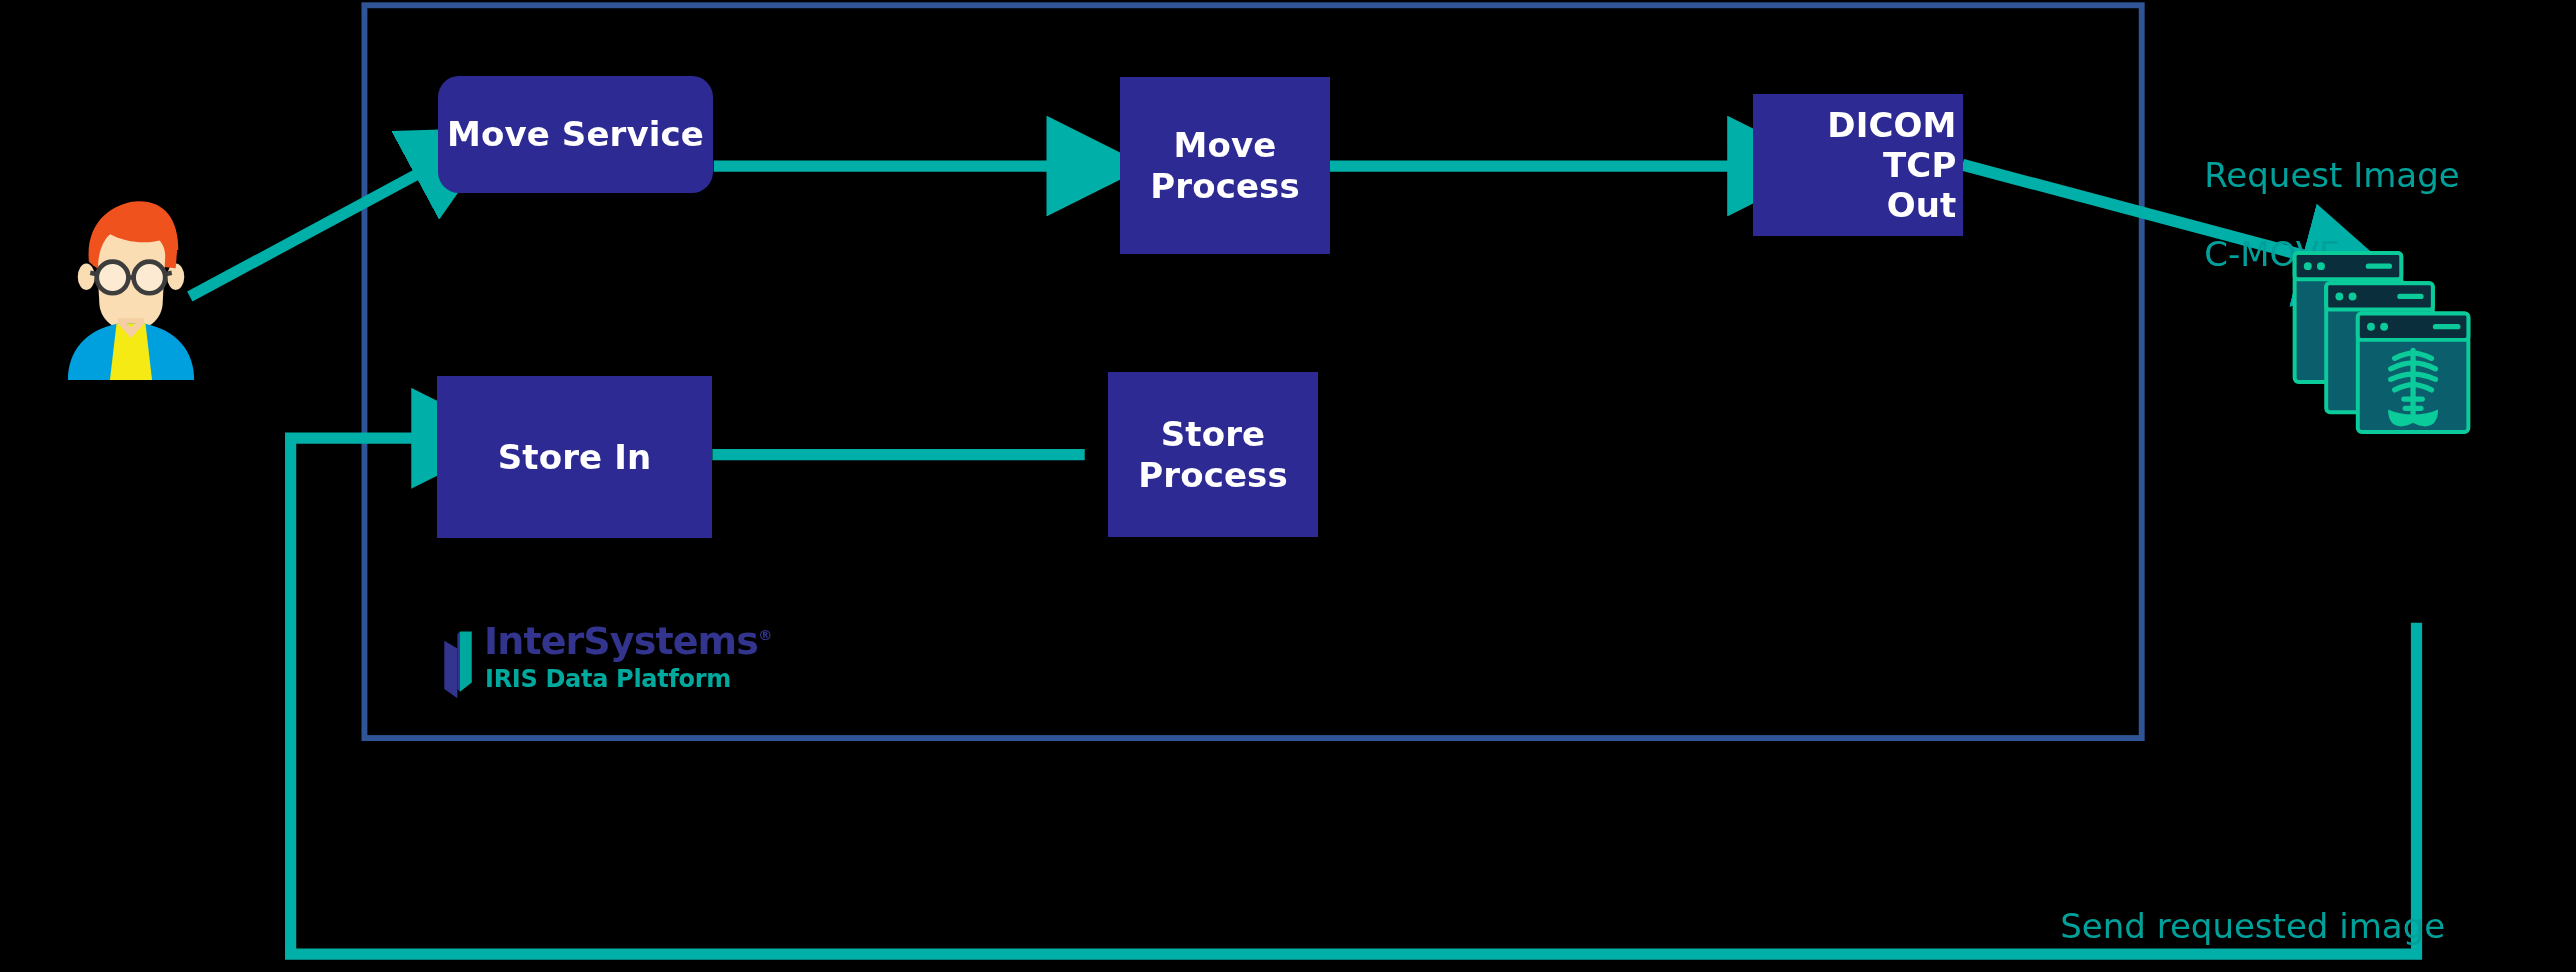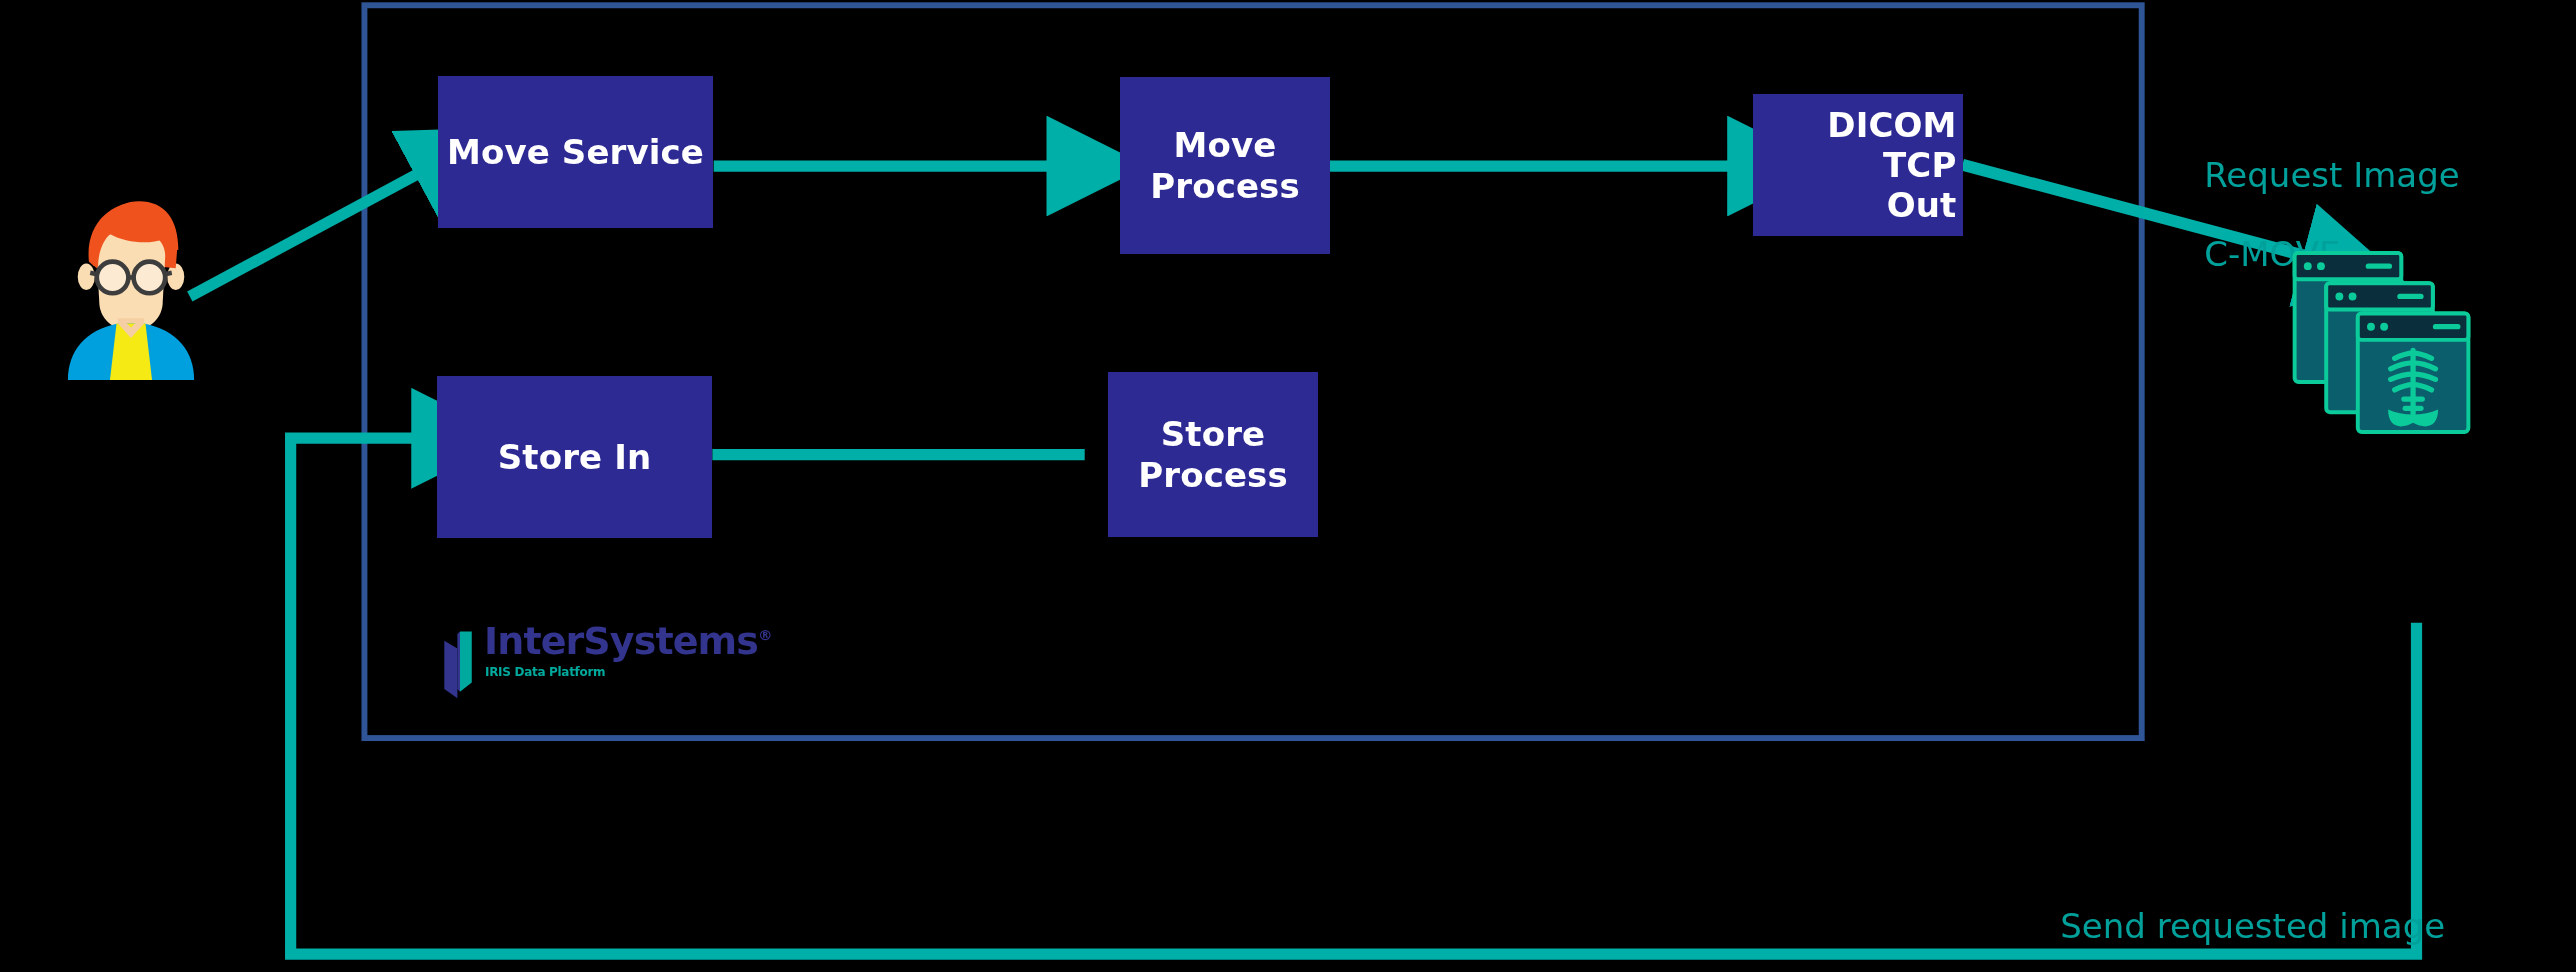--- a/index.html
+++ b/index.html
@@ -33,21 +33,21 @@
     color: #FFFFFF;
     font-family: "DejaVu Sans", "Liberation Sans", sans-serif;
     font-weight: bold;
     font-size: 34px;
     line-height: 1.18;
     letter-spacing: 0.1px;
     box-sizing: border-box;
     padding: 2.6px 6.6px;
     z-index: 5;
   }
-  #box-move-service { left: 438px; top: 76px;  width: 275px; height: 152px; }
+  #box-move-service { left: 438px; top: 76px;  width: 275px; height: 117px; border-radius: 21px; }
   #box-move-process { left: 1072px; top: 77px; width: 210px; height: 177px; margin-left: 48px; }
   #box-dicom-tcp-out{ left: 1753px; top: 94px; width: 210px; height: 142px; text-align: right; }
   #box-store-in     { left: 437px;  top: 376px; width: 275px; height: 162px; }
   #box-store-process{ left: 1083px; top: 372px; width: 210px; height: 165px; margin-left: 25px; }
 
   
   .annot {
     position: absolute;
     color: #00A19B;
     font-family: "DejaVu Sans", "Liberation Sans", sans-serif;
@@ -105,21 +105,21 @@
     vertical-align: super;
     letter-spacing: 0;
   }
   .logo-tagline {
     position: absolute;
     left: 42px;
     top: 43px;
     color: #00A99D;
     font-family: "DejaVu Sans", "Liberation Sans", sans-serif;
     font-weight: bold;
-    font-size: 12px;
+    font-size: 24px;
     letter-spacing: -0.3px;
     white-space: pre;
   }
 </style>
 </head>
 <body>
 
 <div id="stage">
 
   <svg id="svg-layer" viewBox="0 0 3909 1475">

